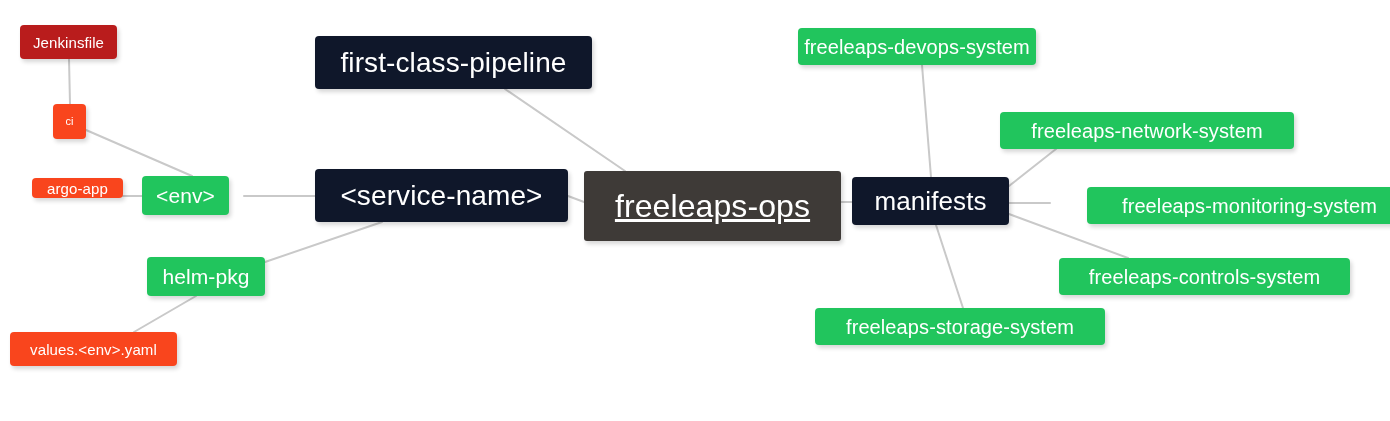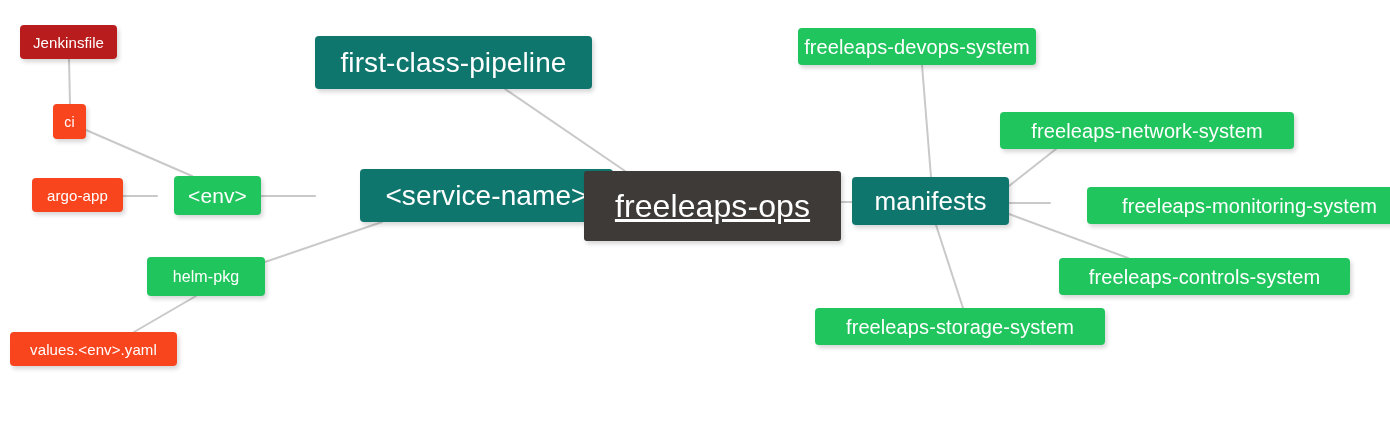--- a/index.html
+++ b/index.html
@@ -39,21 +39,21 @@
     box-shadow: 2px 3px 4px rgba(0,0,0,0.16);
     line-height: 1;
     letter-spacing: 0.1px;
     user-select: none;
   }
   .node.root {
     background: #3e3a37;
     border-radius: 3px;
     text-decoration: underline;
   }
-  .node.blue   { background: #0f766e; }
+  .node.blue   { background: #0f172a; }
   .node.green  { background: #21c55d; }
   .node.red    { background: #f9451d; }
   .node.orange { background: #b91c1c; }
 </style>
 </head>
 <body>
 
 <div id="canvas">
   <svg id="edges" viewBox="0 0 1390 421" width="1390" height="421" aria-hidden="true">
       <line x1="69" y1="59" x2="70" y2="104" stroke="#c9c9c9" stroke-width="2" stroke-linecap="round"></line>
@@ -66,27 +66,27 @@
       <line x1="505" y1="89" x2="625" y2="171" stroke="#c9c9c9" stroke-width="2" stroke-linecap="round"></line>
       <line x1="841" y1="202" x2="852" y2="202" stroke="#c9c9c9" stroke-width="2" stroke-linecap="round"></line>
       <line x1="931" y1="177" x2="922" y2="65" stroke="#c9c9c9" stroke-width="2" stroke-linecap="round"></line>
       <line x1="1009" y1="186" x2="1056" y2="149" stroke="#c9c9c9" stroke-width="2" stroke-linecap="round"></line>
       <line x1="1009" y1="203" x2="1050" y2="203" stroke="#c9c9c9" stroke-width="2" stroke-linecap="round"></line>
       <line x1="1009" y1="214" x2="1128" y2="258" stroke="#c9c9c9" stroke-width="2" stroke-linecap="round"></line>
       <line x1="936" y1="225" x2="963" y2="308" stroke="#c9c9c9" stroke-width="2" stroke-linecap="round"></line>
     </svg>
   <div id="node-layer">
       <div class="node orange" style="left: 20px; top: 25px; width: 97px; height: 34px; font-size: 15px;">Jenkinsfile</div>
-      <div class="node red" style="left: 53px; top: 104px; width: 33px; height: 35px; font-size: 14px;">ci</div>
-      <div class="node red" style="left: 32px; top: 178px; width: 91px; height: 34px; font-size: 15px;">argo-app</div>
-      <div class="node green" style="left: 174px; top: 176px; width: 87px; height: 39px; font-size: 21px;">&lt;env&gt;</div>
-      <div class="node green" style="left: 147px; top: 257px; width: 118px; height: 39px; font-size: 16px;">helm-pkg</div>
+      <div class="node red" style="left: 53px; top: 104px; width: 33px; height: 35px; font-size: 11px;">ci</div>
+      <div class="node red" style="left: 32px; top: 178px; width: 91px; height: 20px; font-size: 15px;">argo-app</div>
+      <div class="node green" style="left: 142px; top: 176px; width: 87px; height: 39px; font-size: 21px;">&lt;env&gt;</div>
+      <div class="node green" style="left: 147px; top: 257px; width: 118px; height: 39px; font-size: 21px;">helm-pkg</div>
       <div class="node red" style="left: 10px; top: 332px; width: 167px; height: 34px; font-size: 15px;">values.&lt;env&gt;.yaml</div>
       <div class="node blue" style="left: 315px; top: 36px; width: 277px; height: 53px; font-size: 28px;">first-class-pipeline</div>
-      <div class="node blue" style="left: 315px; top: 169px; width: 253px; height: 53px; font-size: 28px; margin-left: 45px;">&lt;service-name&gt;</div>
+      <div class="node blue" style="left: 315px; top: 169px; width: 253px; height: 53px; font-size: 28px;">&lt;service-name&gt;</div>
       <div class="node root" style="left: 584px; top: 171px; width: 257px; height: 70px; font-size: 32px;">freeleaps-ops</div>
       <div class="node blue" style="left: 852px; top: 177px; width: 157px; height: 48px; font-size: 26px;">manifests</div>
       <div class="node green" style="left: 798px; top: 28px; width: 238px; height: 37px; font-size: 20px;">freeleaps-devops-system</div>
       <div class="node green" style="left: 1000px; top: 112px; width: 294px; height: 37px; font-size: 20px;">freeleaps-network-system</div>
       <div class="node green" style="left: 1050px; top: 187px; width: 325px; height: 37px; font-size: 20px; margin-left: 37px;">freeleaps-monitoring-system</div>
       <div class="node green" style="left: 1059px; top: 258px; width: 291px; height: 37px; font-size: 20px;">freeleaps-controls-system</div>
       <div class="node green" style="left: 815px; top: 308px; width: 290px; height: 37px; font-size: 20px;">freeleaps-storage-system</div>
     </div>
 </div>
 

